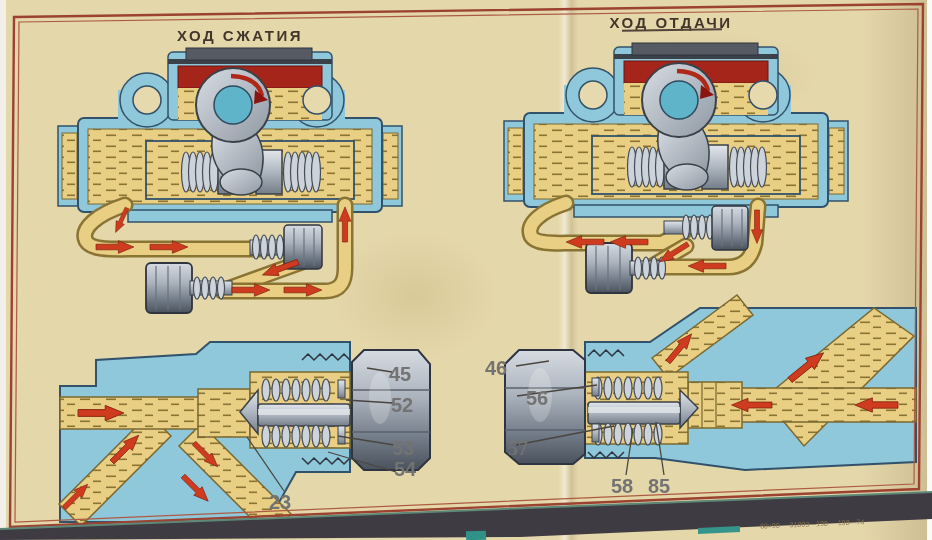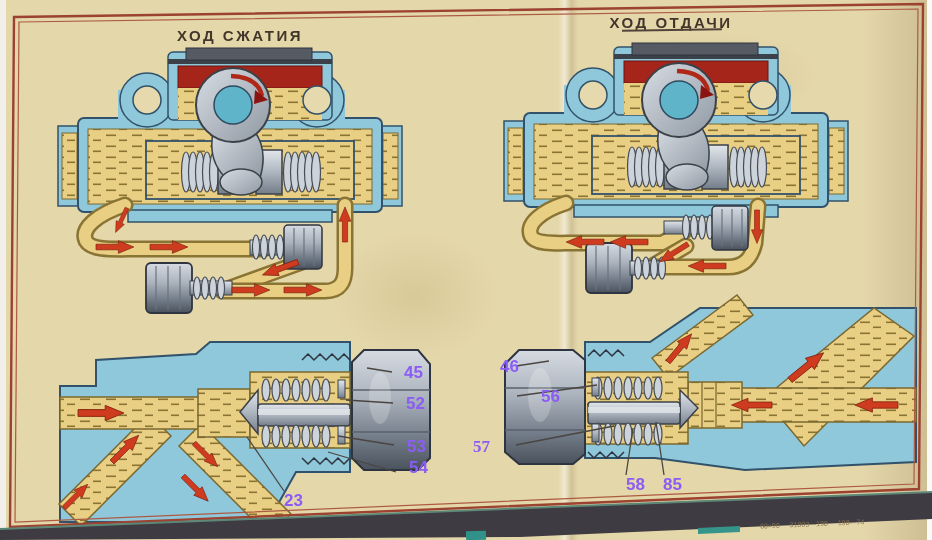--- a/index.html
+++ b/index.html
@@ -15,21 +15,21 @@
     background:radial-gradient(closest-side,rgba(120,100,50,.12),rgba(120,100,50,0));}
   .shade-right{right:0;top:0;width:70px;height:540px;
     background:linear-gradient(to right,rgba(120,100,60,0),rgba(120,100,60,.22));}
   .crease{left:558px;top:0;width:20px;height:540px;
     background:linear-gradient(to right,rgba(120,100,60,0),rgba(255,255,255,.45),rgba(120,100,60,.18),rgba(120,100,60,0));}
   #art{left:0;top:0;width:932px;height:540px;}
   .title{color:#42362b;font-weight:bold;font-size:15px;letter-spacing:2.5px;
          text-align:center;white-space:nowrap;}
   #title-underline{left:622px;top:29px;width:100px;height:2px;background:#53443a;
                    transform:rotate(-0.8deg);}
-  .callout{width:34px;text-align:right;color:#8b5cf6;font-weight:bold;font-size:17px;}
+  .callout{width:34px;text-align:left;color:#737373;font-weight:bold;font-size:20px;}
   #fineprint{left:760px;top:519px;width:172px;transform:rotate(-2.4deg);
              color:#867453;font-size:7px;display:flex;gap:10px;white-space:nowrap;}
 </style>
 </head>
 <body>
 
 <div class="abs" id="poster"></div>
 <div class="abs stain1"></div>
 <div class="abs stain2"></div>
 <div class="abs crease"></div>
@@ -294,21 +294,21 @@
 <div class="abs title" style="left:606px;top:14px;width:130px;">ХОД ОТДАЧИ</div>
 <div class="abs" id="title-underline"></div>
 
 <div class="abs callout" style="left:389px;top:363px;">45</div>
 <div class="abs callout" style="left:391px;top:394px;">52</div>
 <div class="abs callout" style="left:392px;top:437px;">53</div>
 <div class="abs callout" style="left:394px;top:458px;">54</div>
 <div class="abs callout" style="left:269px;top:491px;">23</div>
 <div class="abs callout" style="left:485px;top:357px;">46</div>
 <div class="abs callout" style="left:485px;top:387px;margin-left:41px;">56</div>
-<div class="abs callout" style="left:456px;top:437px;font-family:Liberation Serif, serif;">57</div>
+<div class="abs callout" style="left:508px;top:437px;font-family:Liberation Serif, serif;">57</div>
 <div class="abs callout" style="left:611px;top:475px;">58</div>
 <div class="abs callout" style="left:648px;top:475px;">85</div>
 
 <div class="abs" id="fineprint">
   <span>60×90</span>
   <span>31803—198</span>
   <span>198—74</span>
 </div>
 
 </body></html>

